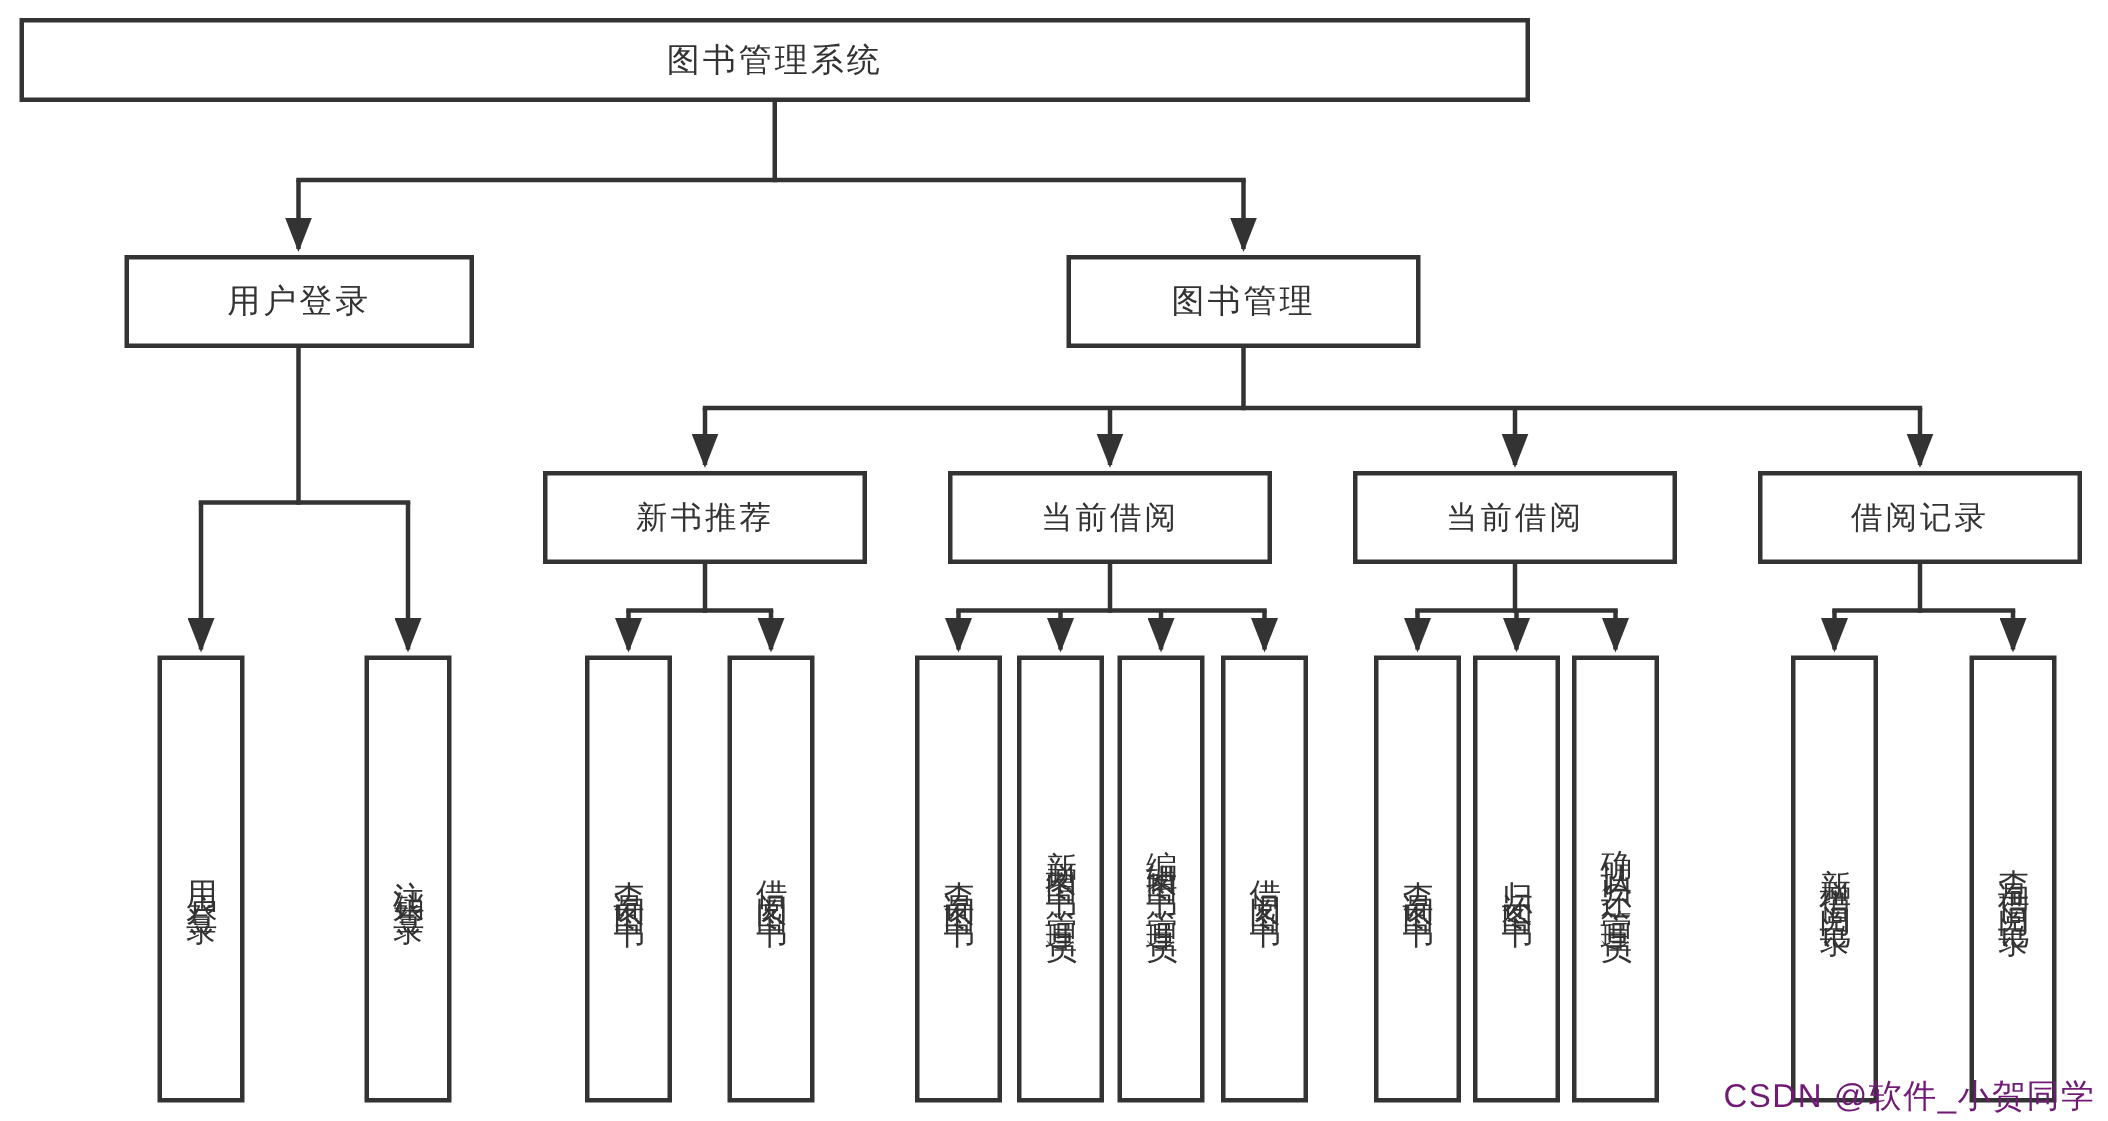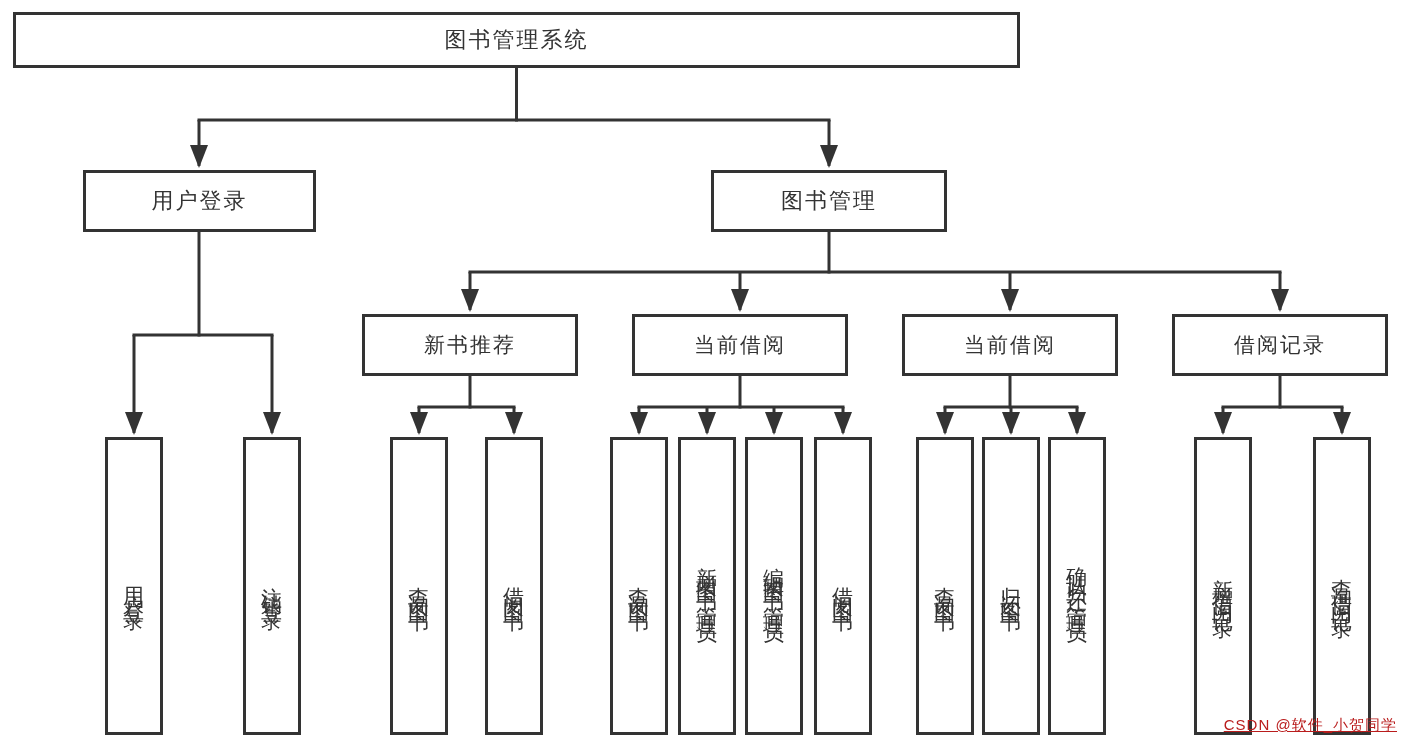--- a/index.html
+++ b/index.html
@@ -46,25 +46,24 @@
     font-size: 21px;
     letter-spacing: 8px;
     line-height: 1;
     white-space: nowrap;
   }
   .watermark {
     position: absolute;
     right: 8px;
     top: 716px;
     z-index: 5;
-    font-size: 15px;
-    color: #b91c1c;
+    font-size: 22px;
+    color: #701a75;
     letter-spacing: 1px;
     white-space: nowrap;
-    text-decoration: underline;
   }
 </style>
 </head>
 <body>
 
 <div class="canvas">
 
   <svg class="wires" viewBox="0 0 1405 747" xmlns="http://www.w3.org/2000/svg">
     <defs>
       <marker id="ah" viewBox="0 0 23 18" markerWidth="23" markerHeight="18" refX="21" refY="9" orient="auto" markerUnits="userSpaceOnUse">

